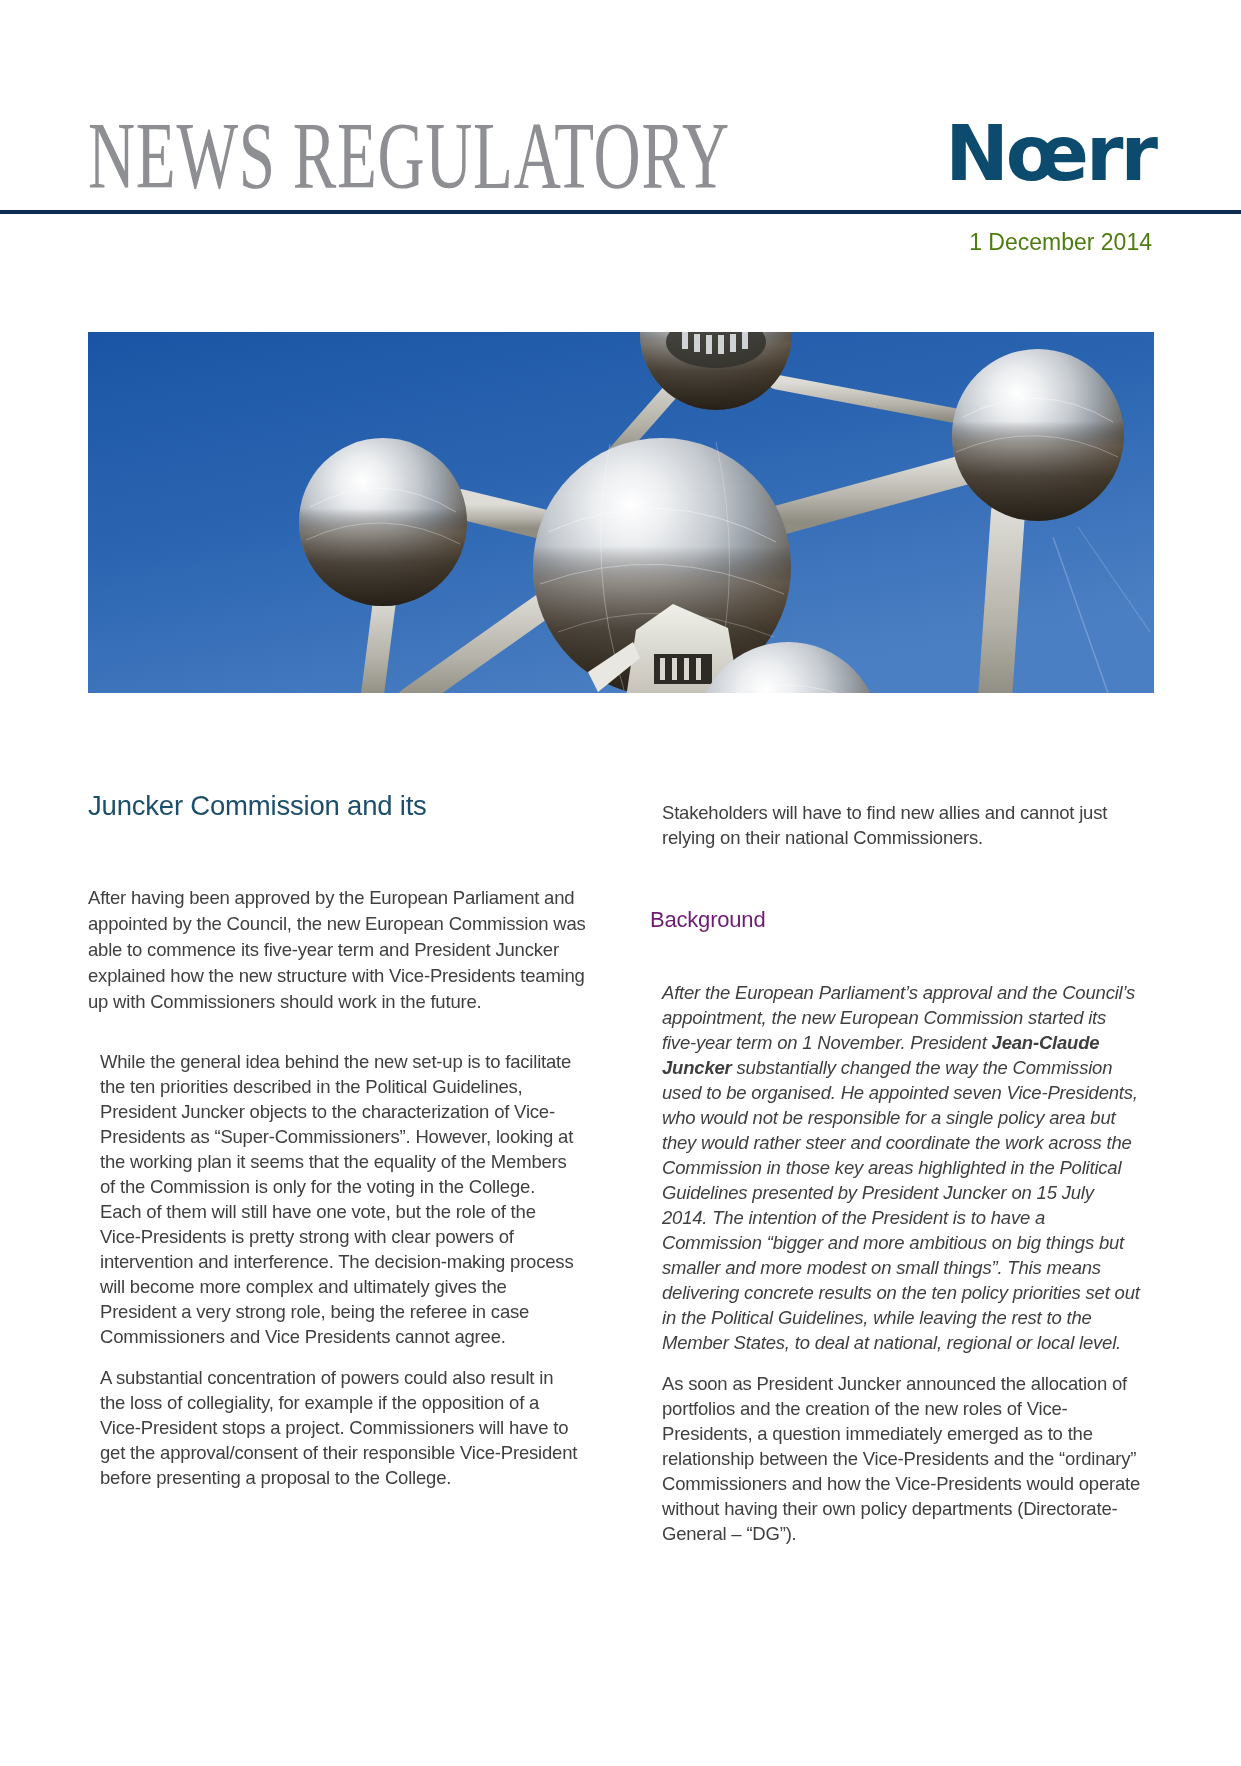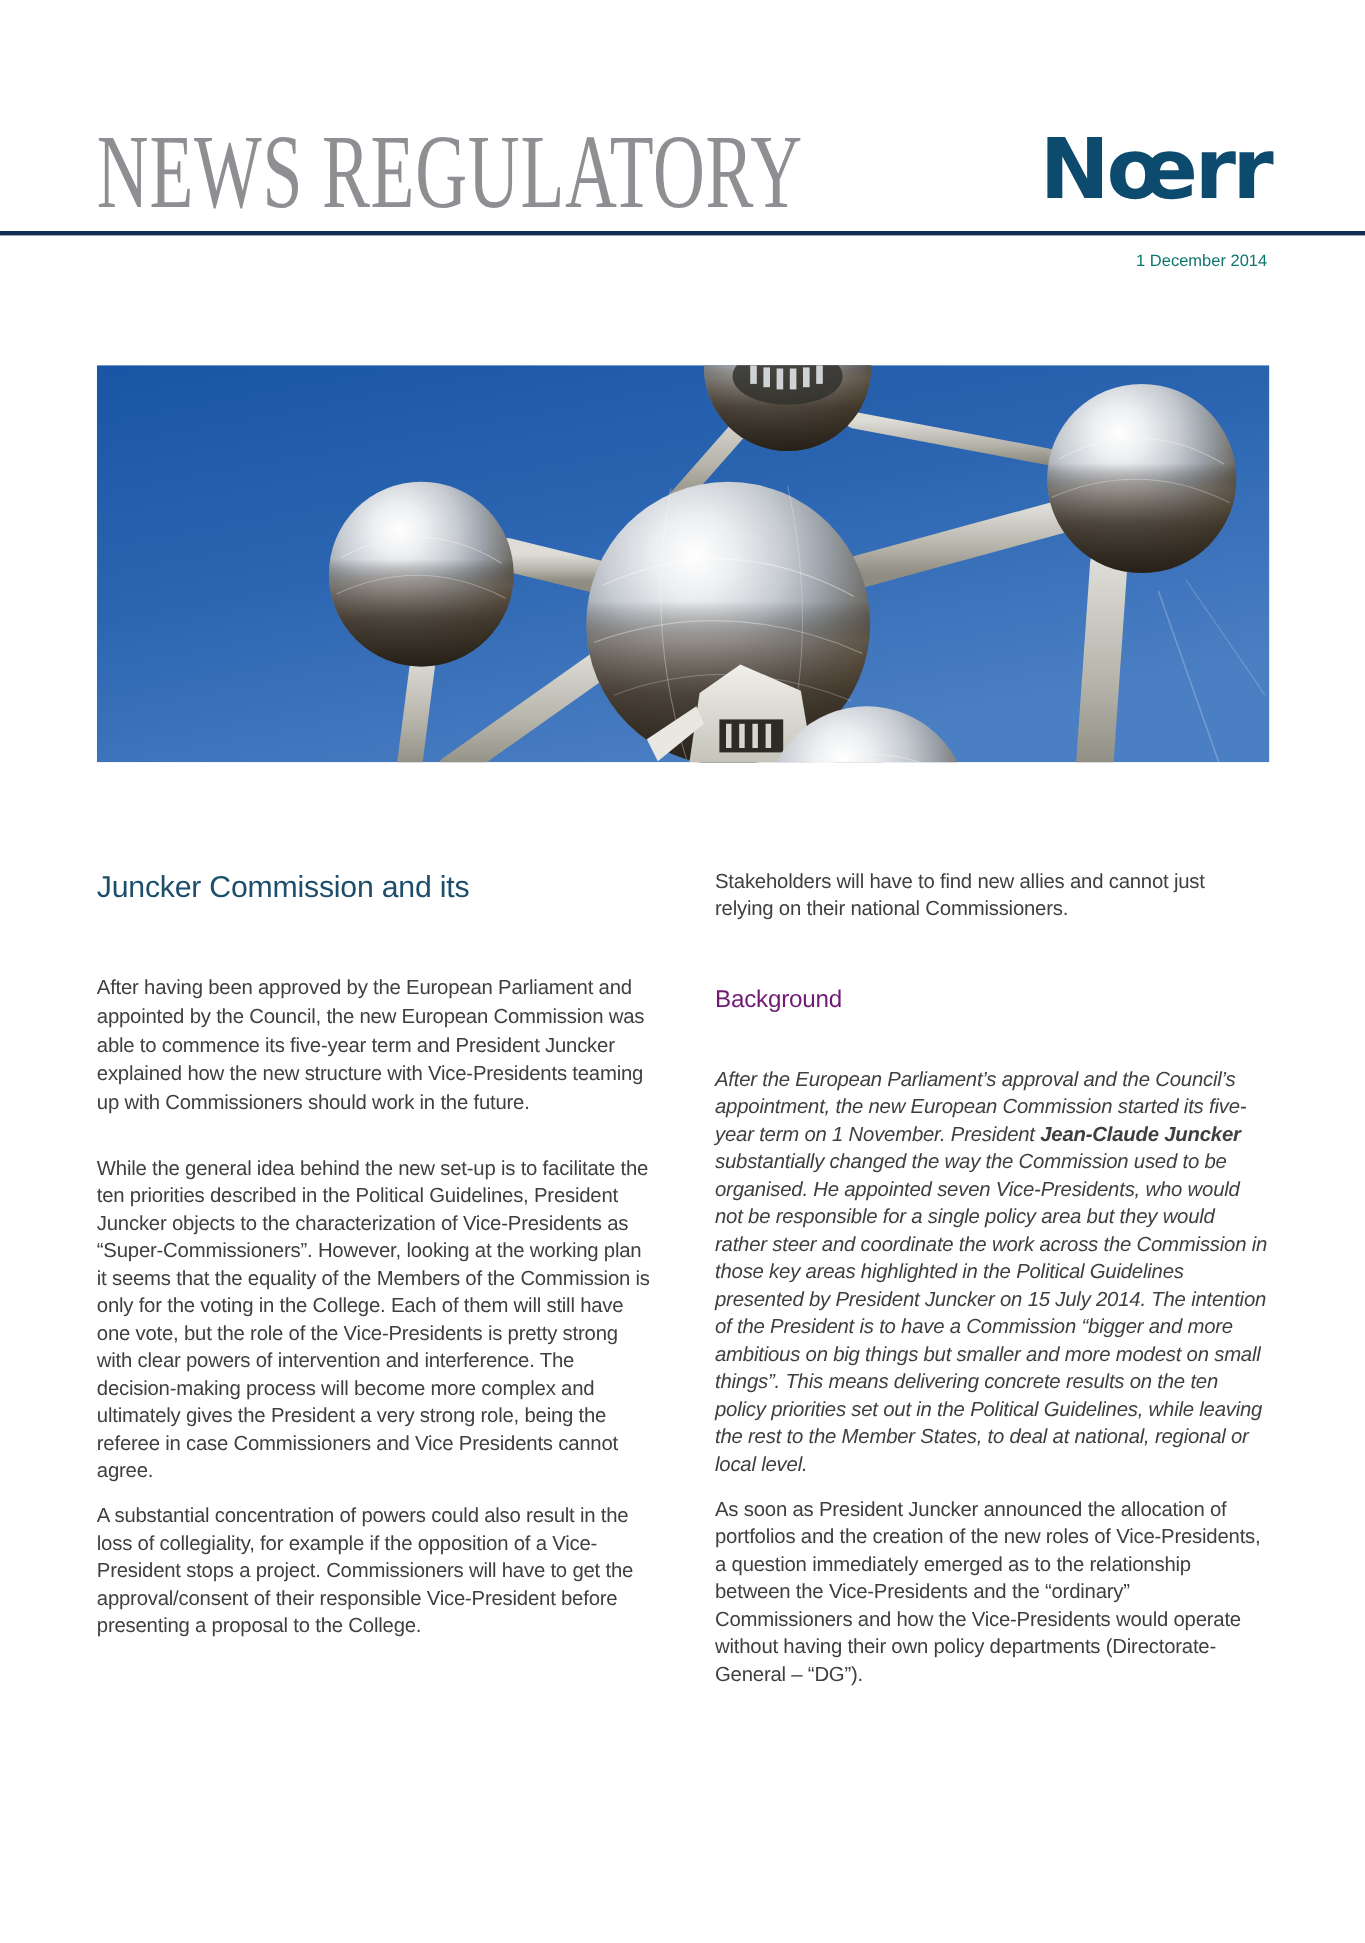--- a/index.html
+++ b/index.html
@@ -29,40 +29,40 @@
     letter-spacing:-3px;
     color:#0c4a6e;
   }
   .header-rule{
     position:absolute;left:0;top:210px;
     width:1241px;height:4px;
     background:#0f2d52;
   }
   .issue-date{
     position:absolute;right:89px;top:229px;
-    font-size:15px;color:#0f766e;
+    font-size:23px;color:#4d7c0f;
   }
   
   .photo{
     position:absolute;left:88px;top:332px;
     width:1066px;height:361px;
     display:block;
   }
   
   .col{position:absolute;top:788px;color:#3f3f3f;
        font-size:18.5px;line-height:25px;letter-spacing:-0.2px;}
   .col-left{left:88px;width:505px;}
   .col-right{left:650px;width:503px;}
   .article-title{
     font-size:27.5px;line-height:35px;
     color:#1d4e6b;letter-spacing:-0.2px;
     margin:0 0 62px 0;
   }
   .lead{font-weight:normal;color:#404040;line-height:26px;margin:0 0 34px 0;}
-  .para{margin:0;}
+  .para{margin:12px;}
   .para + .para{margin-top:16px;}
   .bg-head{
     font-size:22px;font-weight:normal;color:#701a75;
     margin:56px 0 0 0;line-height:28px;
   }
   .rp1{margin-top:46px;font-style:italic;}
   .rp2{margin-top:38px;}
   .bold-name{font-weight:bold;}
   
   .footer{

